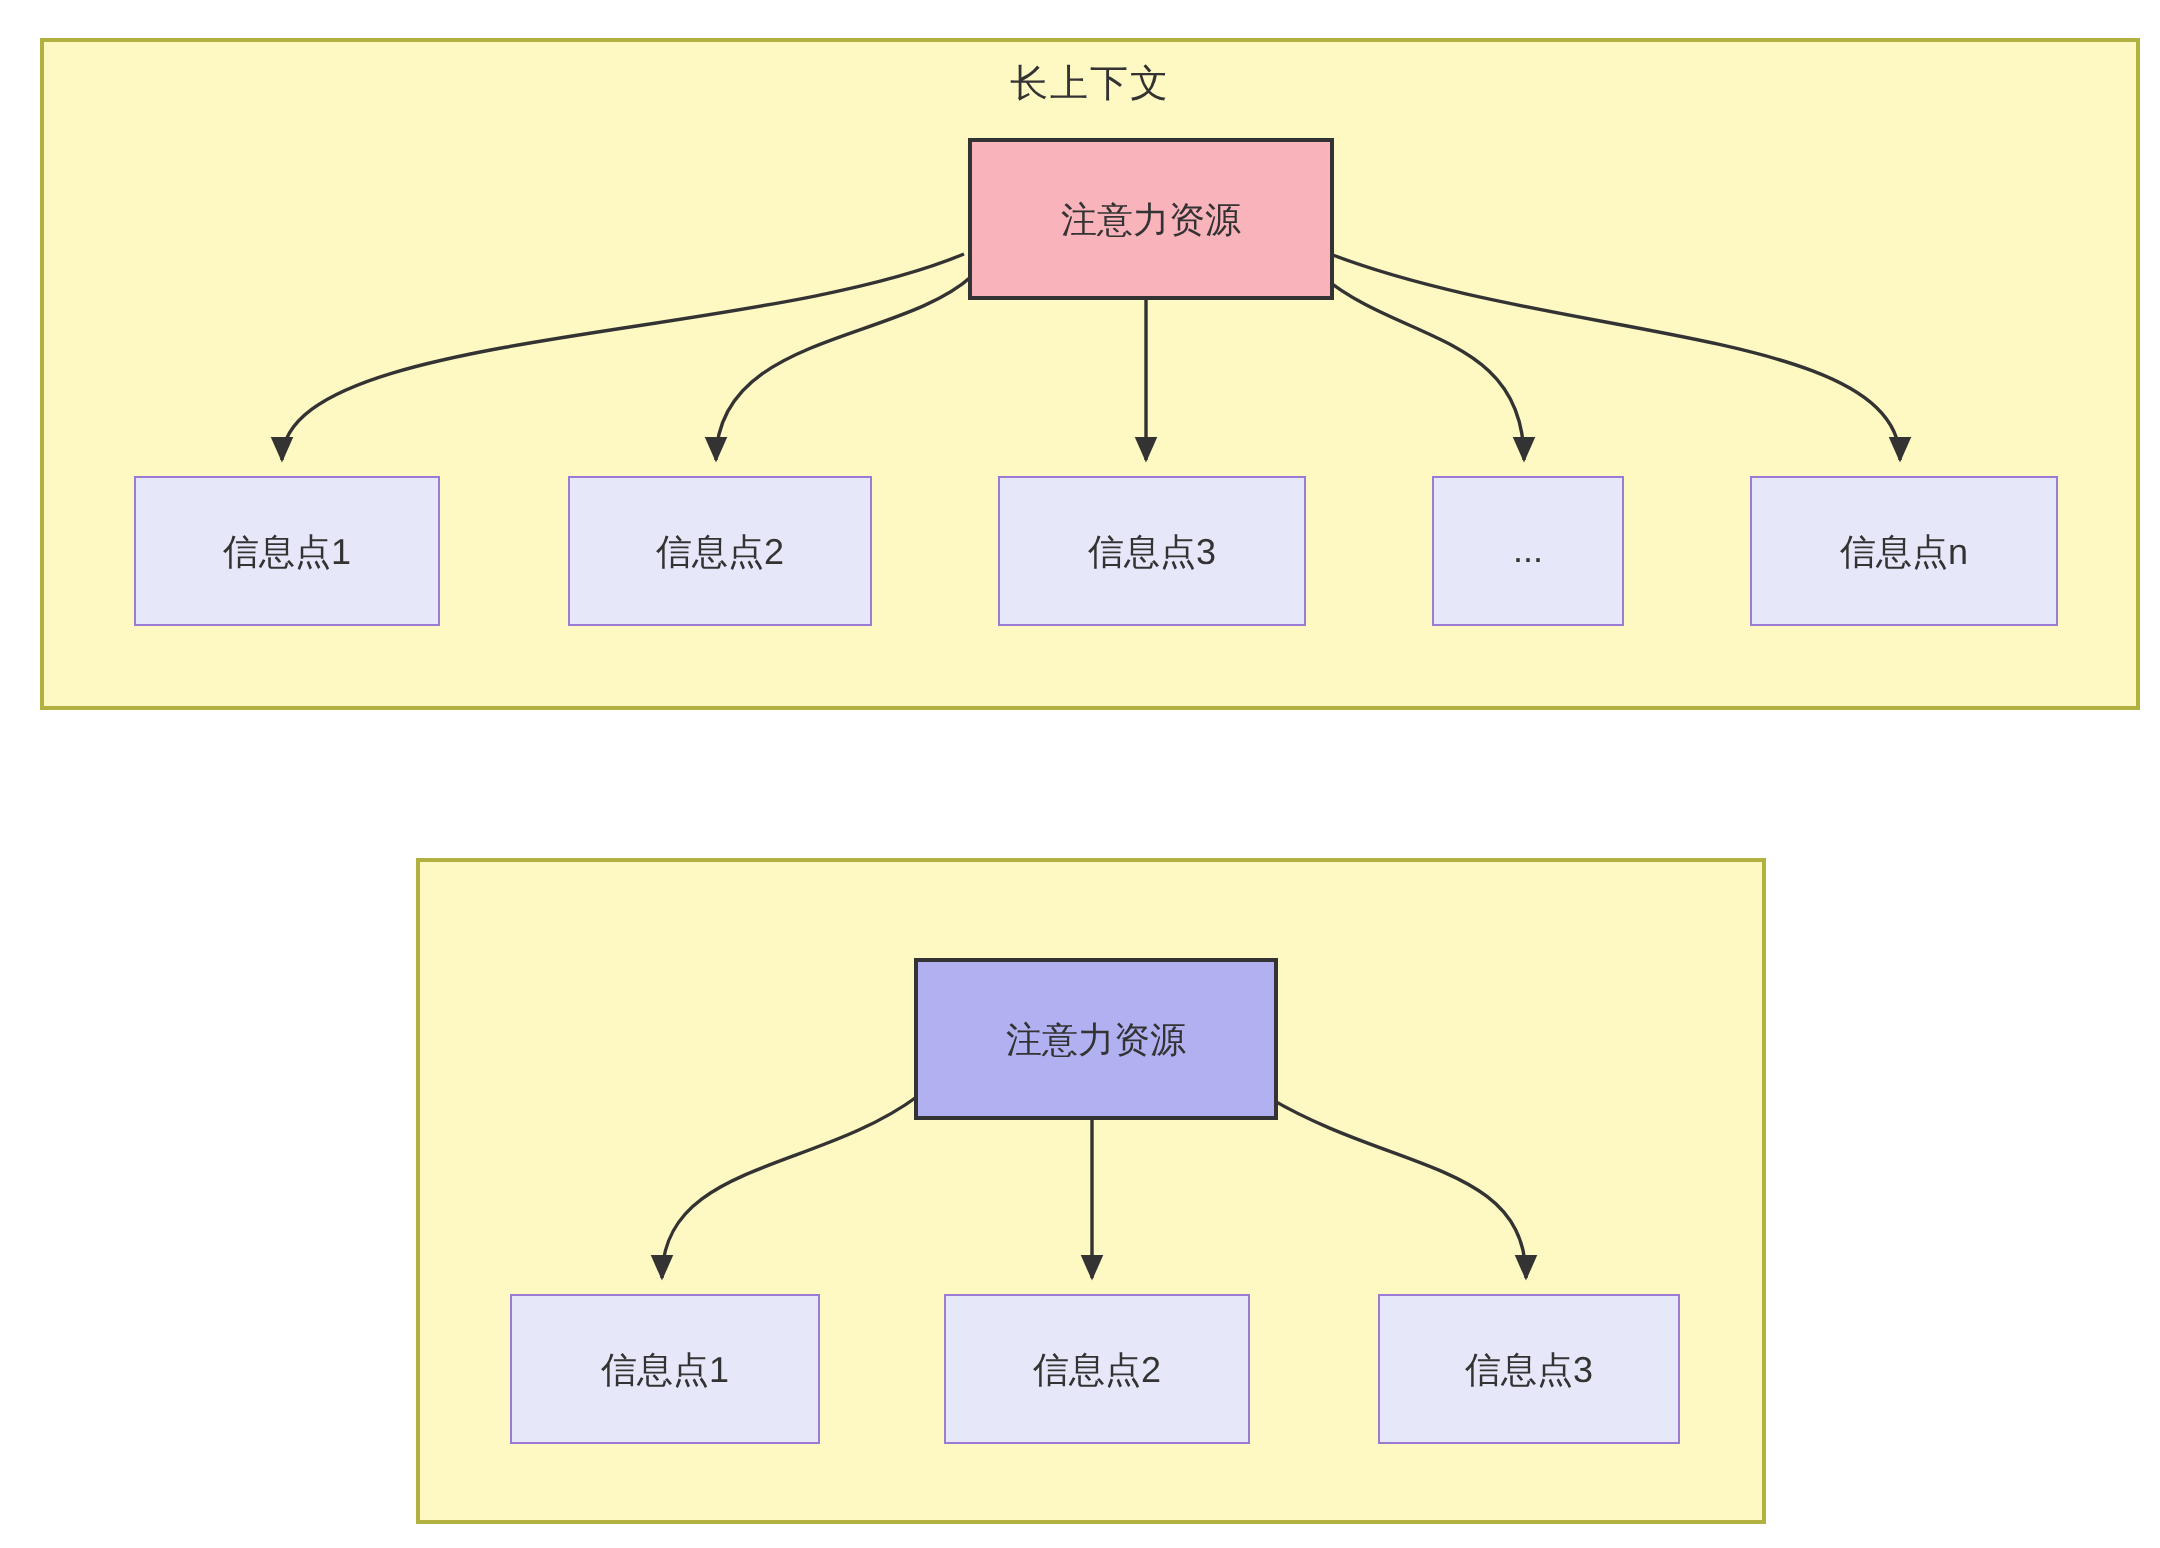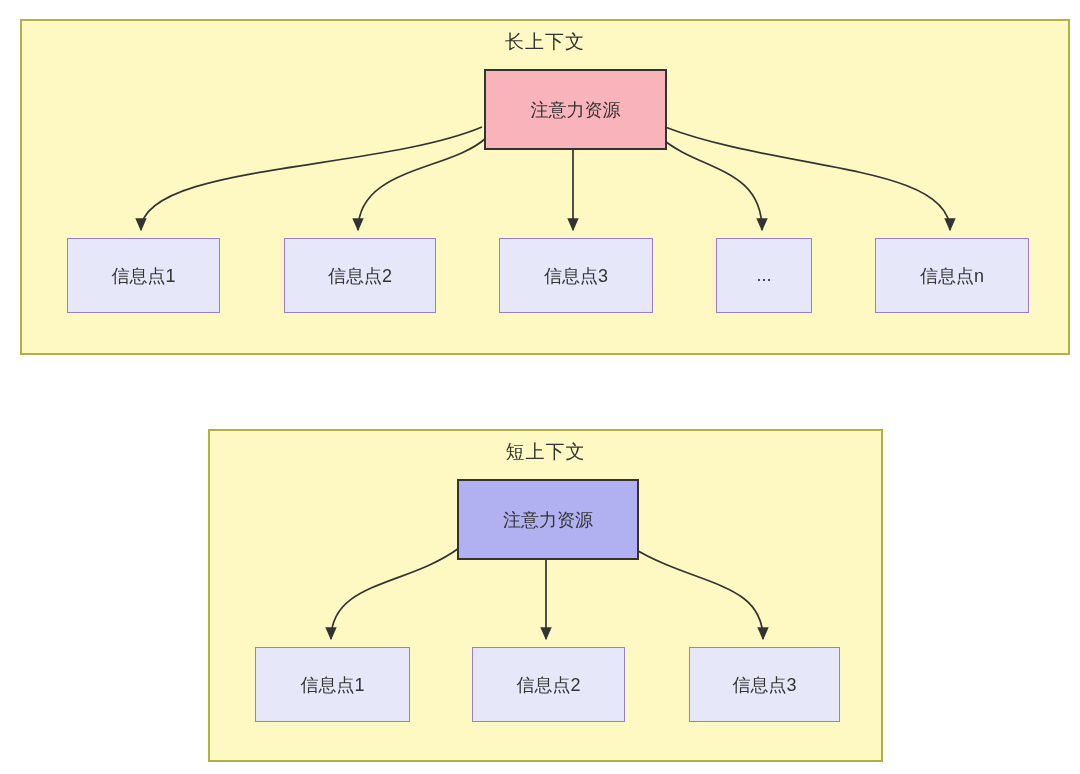--- a/index.html
+++ b/index.html
@@ -107,21 +107,20 @@
     <div class="node root-node root-pink">注意力资源</div>
 
     <div class="node info-node pl-c0">信息点1</div>
     <div class="node info-node pl-c1">信息点2</div>
     <div class="node info-node pl-c2">信息点3</div>
     <div class="node info-node pl-c3">...</div>
     <div class="node info-node pl-c4">信息点n</div>
   </div>
 
   <div class="panel panel-short">
-    <div class="panel-title">短上下文</div>
 
     <svg class="connectors" width="671" height="329" viewBox="0 0 671 329">
       <defs>
         <marker id="arrowS" viewBox="0 0 10 10" refX="9" refY="5" markerWidth="13" markerHeight="13" markerUnits="userSpaceOnUse" orient="auto">
           <path d="M0,0.6 L0,9.4 L10,5 z" fill="#333333"></path>
         </marker>
       </defs>
       <path class="edge" d="M 249 117 C 198 155, 121 150, 121 208" marker-end="url(#arrowS)"></path>
       <path class="edge" d="M 336 117 L 336 208" marker-end="url(#arrowS)"></path>
       <path class="edge" d="M 423 117 C 486 155, 553 150, 553 208" marker-end="url(#arrowS)"></path>

